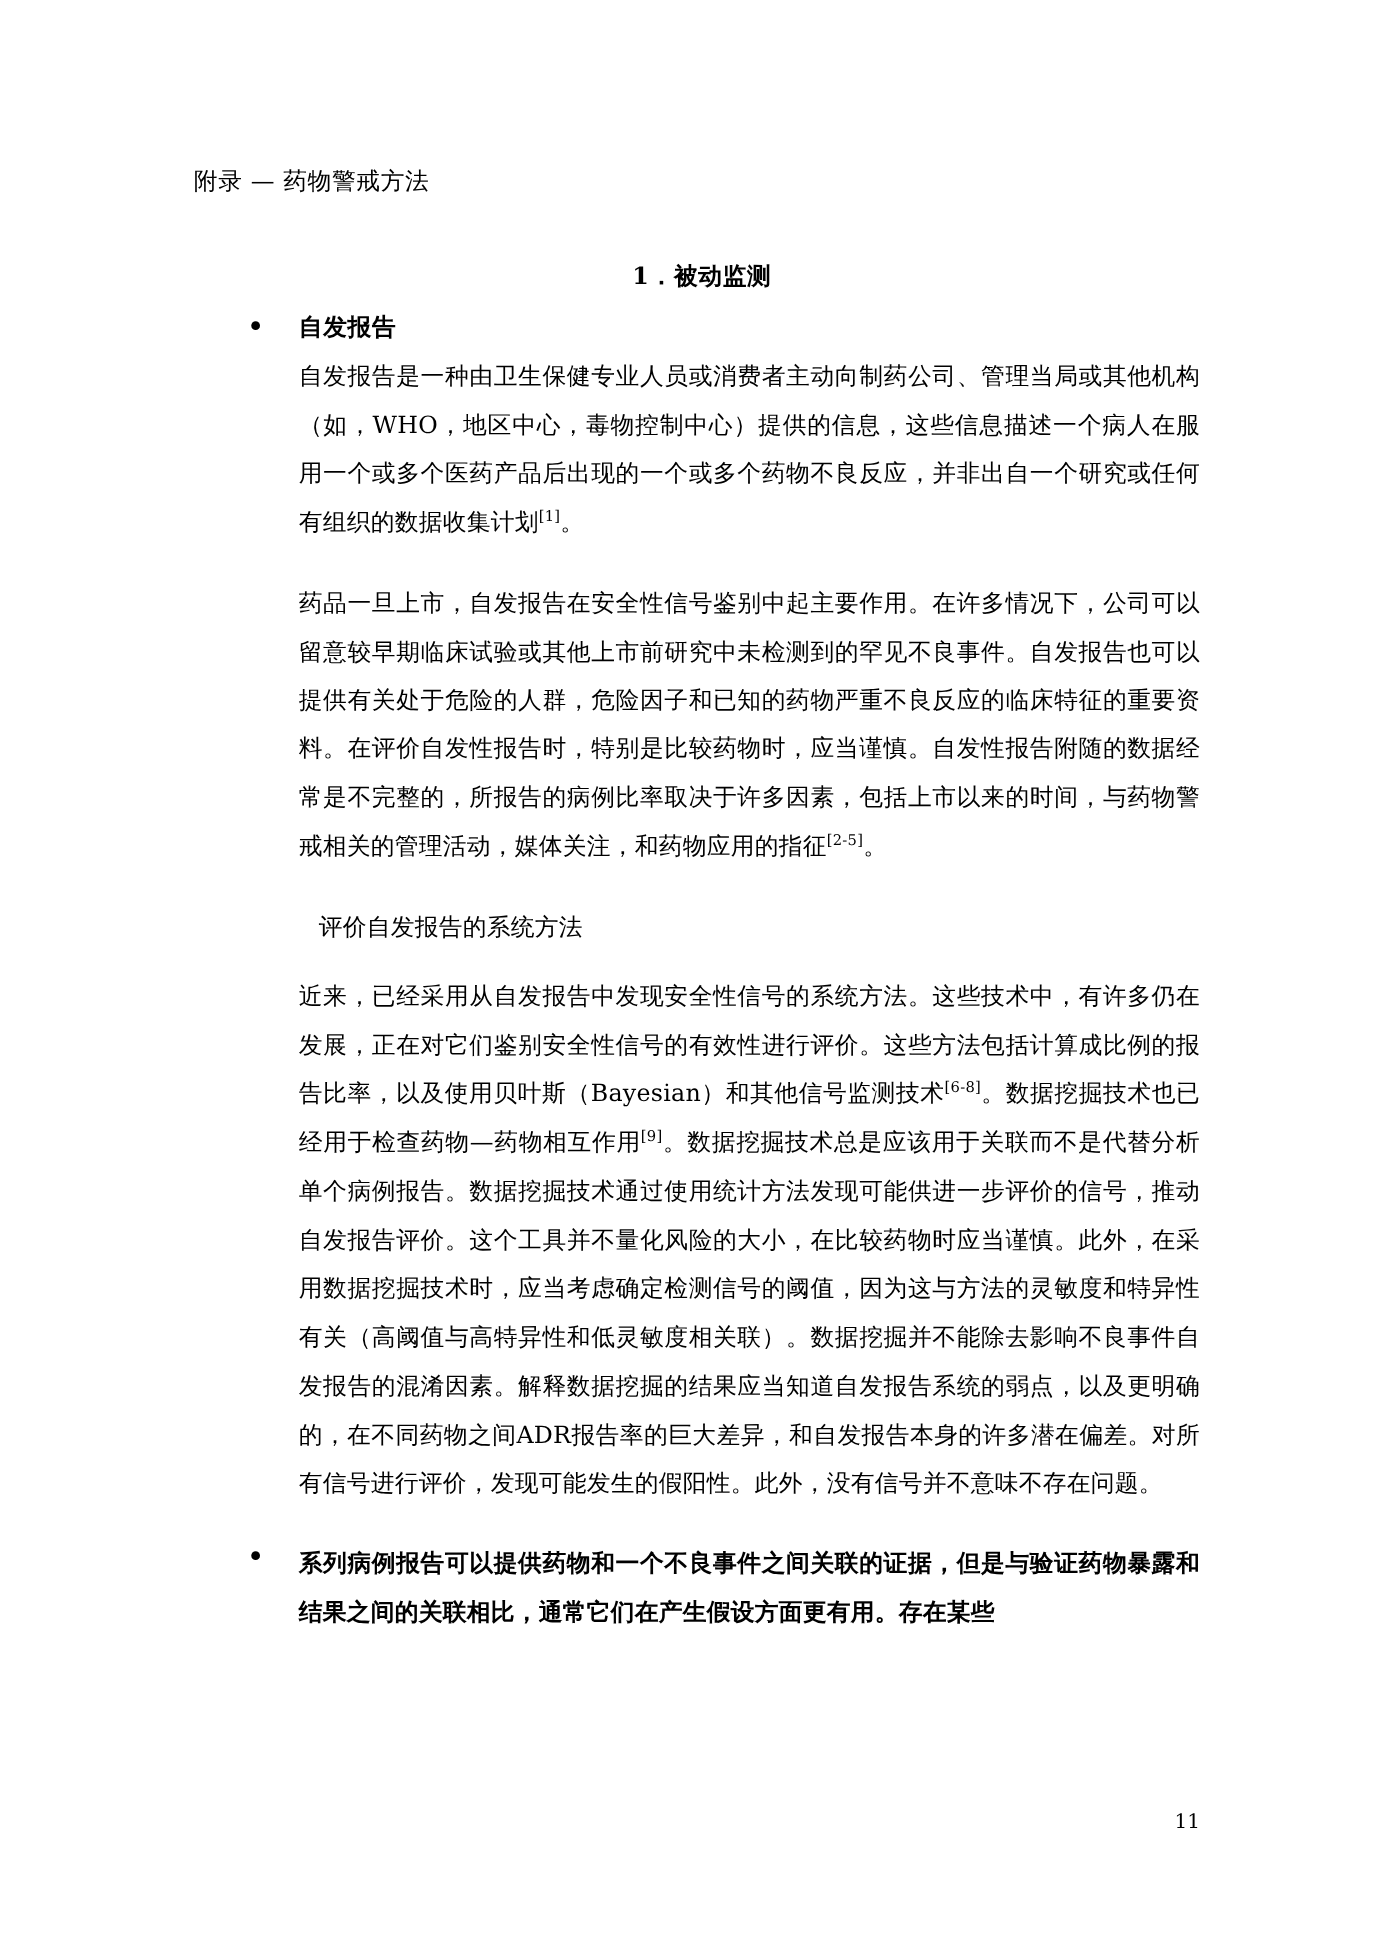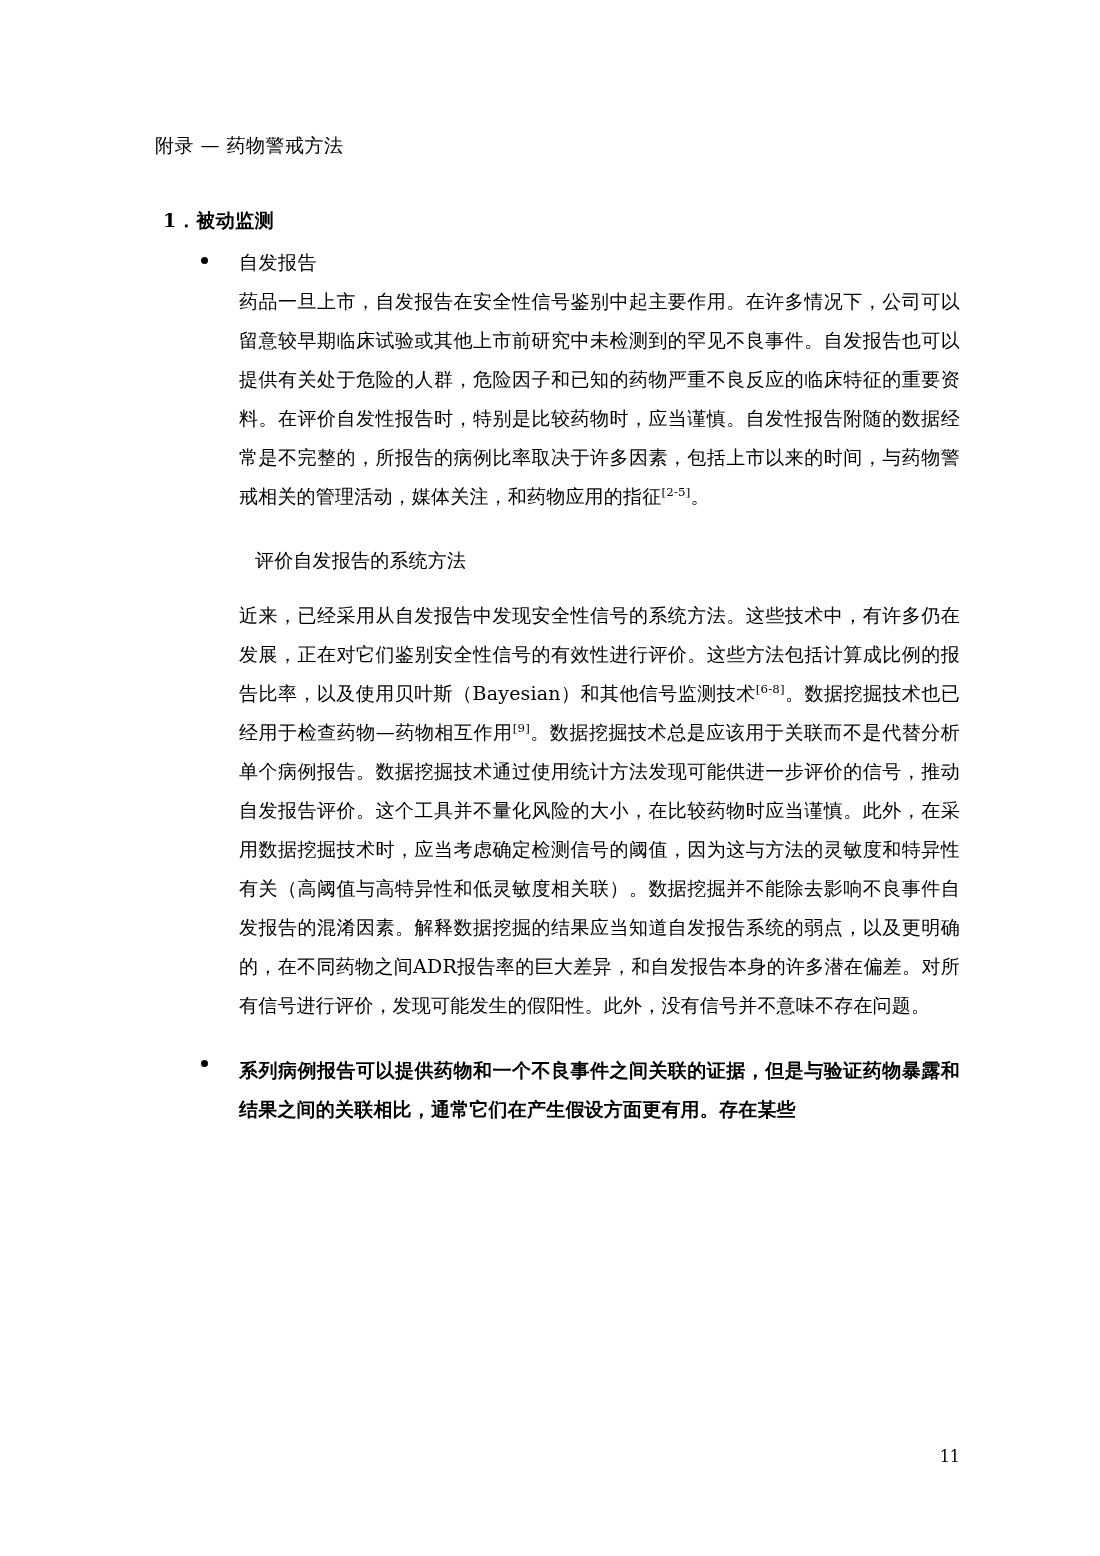--- a/index.html
+++ b/index.html
@@ -27,40 +27,42 @@
     font-size: 19px;
     line-height: 1.6;
     letter-spacing: 0.5px;
     margin-bottom: 48px;
   }
   .section-heading {
     font-size: 19px;
     font-weight: bold;
     margin: 0 0 14px 8px;
     letter-spacing: 0.5px;
+    text-align: center;
   }
   .bullet-block {
     margin-left: 40px;
     position: relative;
     padding-left: 44px;
   }
   .bullet-dot {
     position: absolute;
     left: 6px;
     top: 9px;
     width: 7px;
     height: 7px;
     background: #000;
     border-radius: 50%;
   }
   .bullet-title {
     font-size: 19px;
     line-height: 1.55;
     letter-spacing: 0.5px;
     margin-bottom: 4px;
+    font-weight: bold;
   }
   p.body-para {
     font-size: 19px;
     line-height: 2.05;
     text-align: justify;
     text-justify: inter-ideograph;
     margin: 0 0 26px 0;
     letter-spacing: 0.2px;
   }
   p.body-para.tight {
@@ -93,20 +95,21 @@
 <div class="page">
 
   <div class="doc-header">附录 — 药物警戒方法</div>
 
   <div class="section-heading"><span>1．</span><span>被动监测</span></div>
 
   <div class="bullet-block">
     <span class="bullet-dot"></span>
     <div class="bullet-title">自发报告</div>
 
+    <p class="body-para"><span>自发报告是一种由卫生保健专业人员或消费者主动向制药公司、管理当局或其他机构（如，WHO，地区中心，毒物控制中心）提供的信息，这些信息描述一个病人在服用一个或多个医药产品后出现的一个或多个药物不良反应，并非出自一个研究或任何有组织的数据收集计划</span><sup>[1]</sup><span>。</span></p>
 
     <p class="body-para"><span>药品一旦上市，自发报告在安全性信号鉴别中起主要作用。在许多情况下，公司可以留意较早期临床试验或其他上市前研究中未检测到的罕见不良事件。自发报告也可以提供有关处于危险的人群，危险因子和已知的药物严重不良反应的临床特征的重要资料。在评价自发性报告时，特别是比较药物时，应当谨慎。自发性报告附随的数据经常是不完整的，所报告的病例比率取决于许多因素，包括上市以来的时间，与药物警戒相关的管理活动，媒体关注，和药物应用的指征</span><sup>[2-5]</sup><span>。</span></p>
 
     <div class="sub-title">评价自发报告的系统方法</div>
 
     <p class="body-para"><span>近来，已经采用从自发报告中发现安全性信号的系统方法。这些技术中，有许多仍在发展，正在对它们鉴别安全性信号的有效性进行评价。这些方法包括计算成比例的报告比率，以及使用贝叶斯（Bayesian）和其他信号监测技术</span><sup>[6-8]</sup><span>。数据挖掘技术也已经用于检查药物—药物相互作用</span><sup>[9]</sup><span>。数据挖掘技术总是应该用于关联而不是代替分析单个病例报告。数据挖掘技术通过使用统计方法发现可能供进一步评价的信号，推动自发报告评价。这个工具并不量化风险的大小，在比较药物时应当谨慎。此外，在采用数据挖掘技术时，应当考虑确定检测信号的阈值，因为这与方法的灵敏度和特异性有关（高阈值与高特异性和低灵敏度相关联）。数据挖掘并不能除去影响不良事件自发报告的混淆因素。解释数据挖掘的结果应当知道自发报告系统的弱点，以及更明确的，在不同药物之间ADR报告率的巨大差异，和自发报告本身的许多潜在偏差。对所有信号进行评价，发现可能发生的假阳性。此外，没有信号并不意味不存在问题。</span></p>
   </div>
 
   <div class="bullet-block">
     <span class="bullet-dot"></span>

